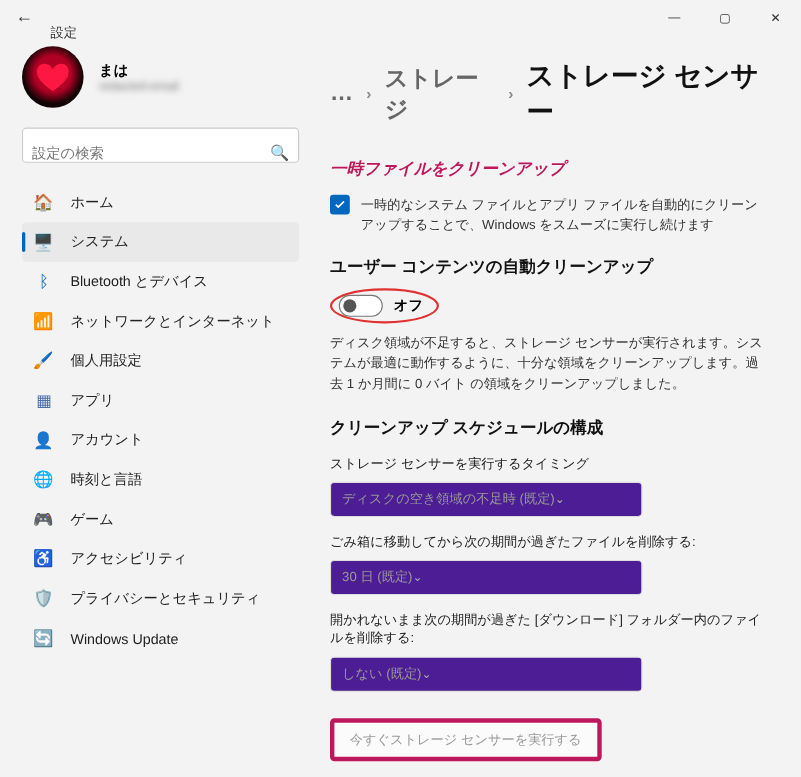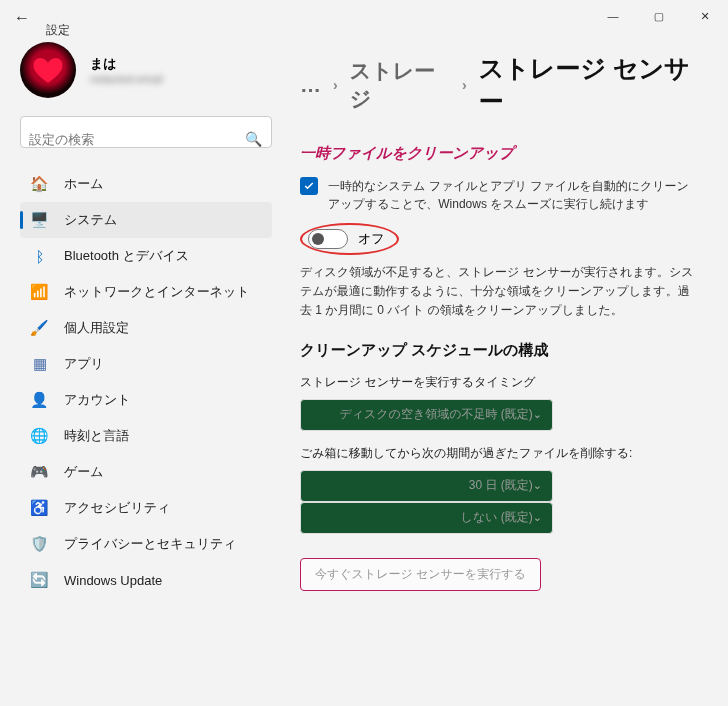--- a/index.html
+++ b/index.html
@@ -40,27 +40,27 @@
 
 .check-row { display: flex; align-items: flex-start; gap: 10px; }
 .checkbox { width: 18px; height: 18px; background: #0067c0; border-radius: 3px; display: flex; align-items: center; justify-content: center; flex-shrink: 0; }
 .checkbox svg { width: 12px; height: 12px; }
 .check-text { font-size: 12px; color: #333; line-height: 1.5; }
 
 .toggle-row { display: flex; align-items: center; gap: 10px; margin: 10px 0 8px; }
 .toggle { width: 40px; height: 20px; border: 1px solid #777; border-radius: 10px; background: #fff; position: relative; }
 .toggle .knob { width: 12px; height: 12px; background: #555; border-radius: 50%; position: absolute; left: 3px; top: 3px; }
 .toggle-label { font-size: 13px; }
-.annot { border: 2px solid #e03030; border-radius: 50%; padding: 4px 12px 4px 6px; display: inline-flex; align-items: center; gap: 10px; }
+.annot { border: 2px solid #e03030; border-radius: 50%; padding: 4px 12px 4px 6px; display: inline-flex; align-items: center; gap: 10px; font-weight: bold; }
 
 .desc { font-size: 12px; color: #333; line-height: 1.6; margin-bottom: 14px; }
 .field-label { font-size: 12px; color: #222; margin-bottom: 8px; margin-top: 14px; }
-.dropdown { width: 253px; height: 32px; border: 1px solid #ddd; background: #14532d; border-radius: 4px; display: flex; align-items: center; justify-content: flex-end; padding: 0 10px; font-size: 12px; color: #999; }
+.dropdown { width: 284px; height: 32px; border: 1px solid #ddd; background: #4c1d95; border-radius: 4px; display: flex; align-items: center; justify-content: flex-start; padding: 0 10px; font-size: 12px; color: #999; }
 .dropdown .chev { font-size: 11px; color: #aaa; }
-.runbtn { margin-top: 24px; padding: 7px 14px; border: 1px solid #be185d; background: #fbfbfb; border-radius: 4px; font-size: 12px; color: #999; display: inline-block; }
+.runbtn { margin-top: 24px; padding: 7px 14px; border: 4px solid #be185d; background: #fbfbfb; border-radius: 4px; font-size: 12px; color: #999; display: inline-block; }
 </style>
 </head>
 <body>
 
 <div class="titlebar">
   <span class="back">←</span>
   <span class="title">設定</span>
   <span class="spacer"></span>
   <span class="winbtn">―</span>
   <span class="winbtn">▢</span>
@@ -150,20 +150,21 @@
     <div class="section-h">一時ファイルをクリーンアップ</div>
     <div class="check-row">
       <div class="checkbox">
         <svg viewBox="0 0 16 16">
             <path d="M3 8 l3 3 l7-7" stroke="#fff" stroke-width="2" fill="none"></path>
           </svg>
       </div>
       <div class="check-text">一時的なシステム ファイルとアプリ ファイルを自動的にクリーンアップすることで、Windows をスムーズに実行し続けます</div>
     </div>
 
+    <div class="section-h2">ユーザー コンテンツの自動クリーンアップ</div>
     <div class="toggle-row">
       <span class="annot">
         <span class="toggle">
             <span class="knob"></span>
           </span>
         <span class="toggle-label">オフ</span>
       </span>
     </div>
     <div class="desc">ディスク領域が不足すると、ストレージ センサーが実行されます。システムが最適に動作するように、十分な領域をクリーンアップします。過去 1 か月間に 0 バイト の領域をクリーンアップしました。</div>
 
@@ -174,20 +175,21 @@
       <span>ディスクの空き領域の不足時 (既定)</span>
       <span class="chev">⌄</span>
     </div>
 
     <div class="field-label">ごみ箱に移動してから次の期間が過ぎたファイルを削除する:</div>
     <div class="dropdown">
       <span>30 日 (既定)</span>
       <span class="chev">⌄</span>
     </div>
 
+    <div class="field-label">開かれないまま次の期間が過ぎた [ダウンロード] フォルダー内のファイルを削除する:</div>
     <div class="dropdown">
       <span>しない (既定)</span>
       <span class="chev">⌄</span>
     </div>
 
     <div class="runbtn">今すぐストレージ センサーを実行する</div>
   </main>
 </div>
 
 </body></html>

